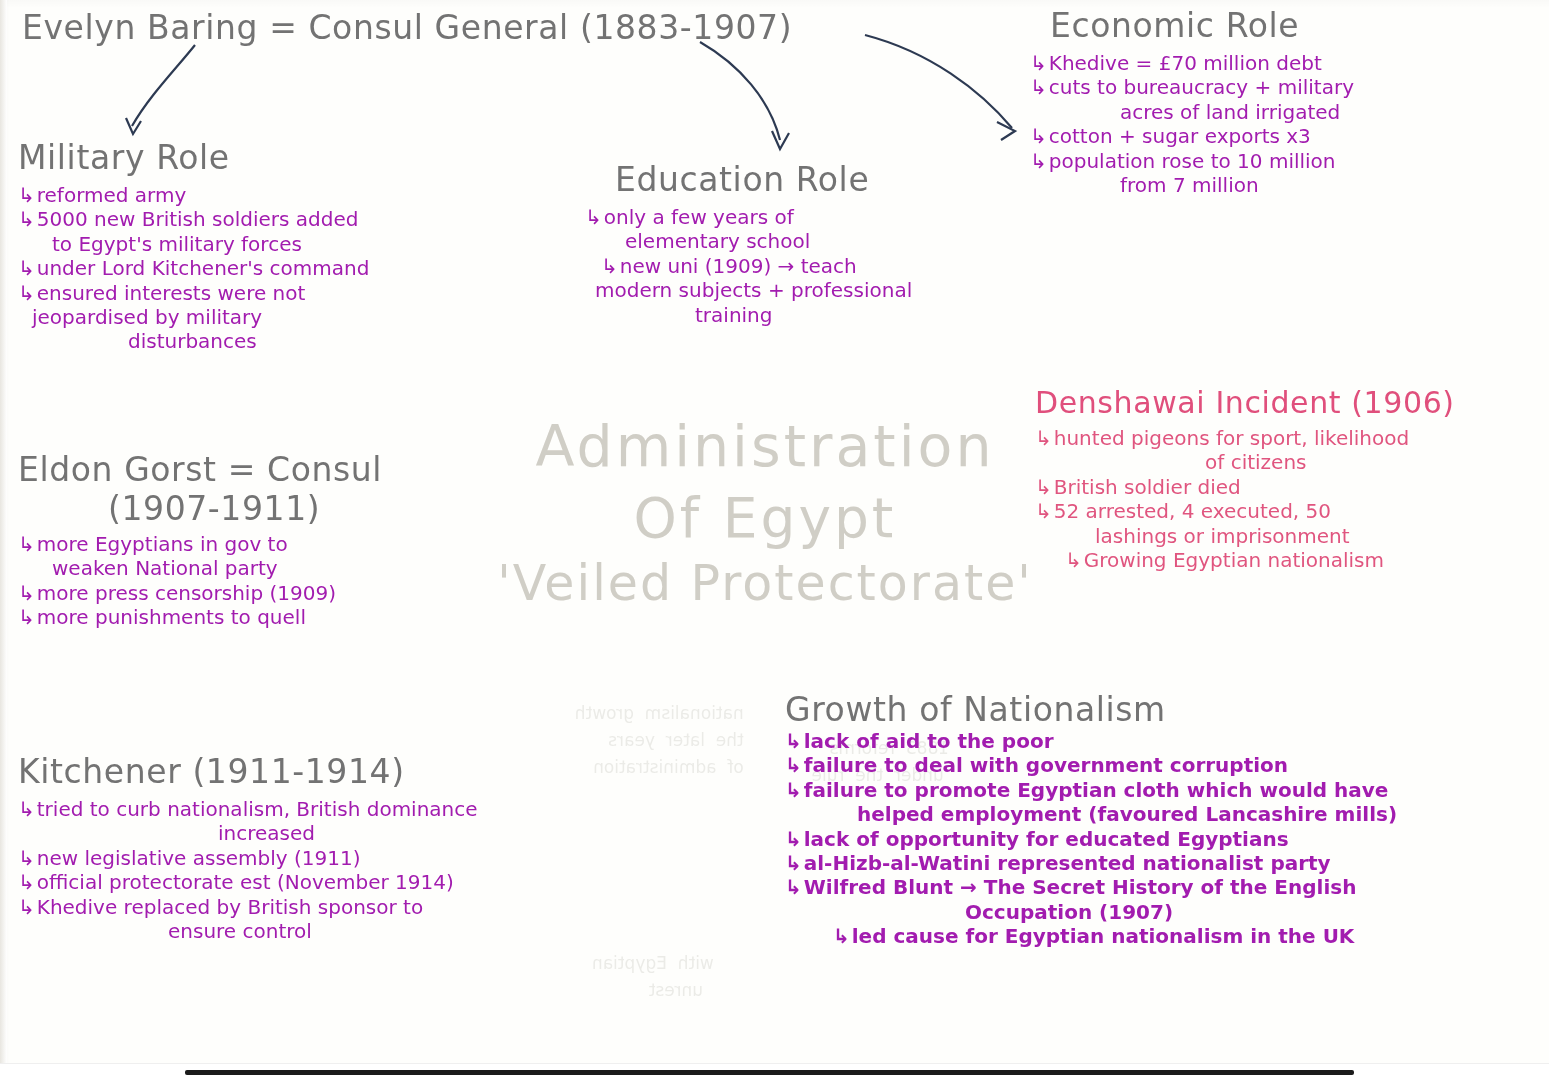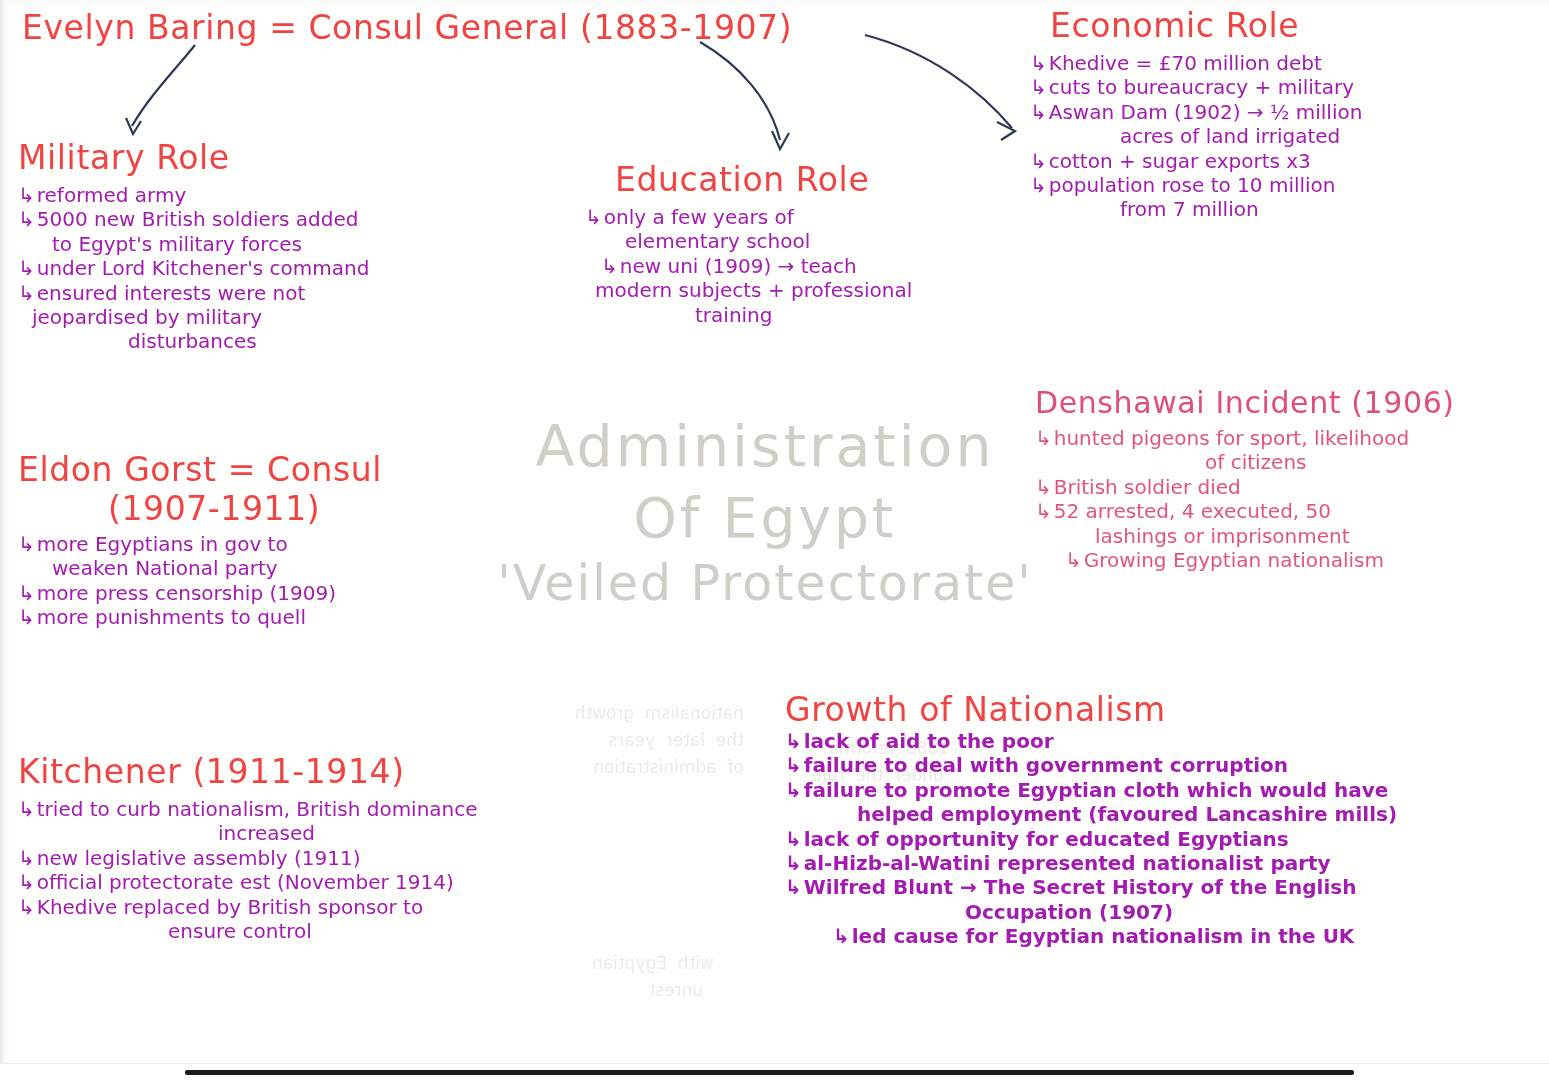--- a/index.html
+++ b/index.html
@@ -49,21 +49,21 @@
     background: #1b1b1b;
     border-radius: 2px;
   }
 
   .block {
     position: absolute;
   }
   .heading {
     font-size: 33px;
     letter-spacing: 0.6px;
-    color: #ef4444;
+    color: #737373;
     white-space: nowrap;
   }
   .heading.small {
     font-size: 33px;
   }
   .sub {
     font-size: 20px;
     line-height: 1.22;
     color: #a21caf;
   }
@@ -172,21 +172,20 @@
     <span class="ln indent" style="padding-left:10px;"><span>modern subjects + professional</span></span>
     <span class="ln indent" style="padding-left:110px;"><span>training</span></span>
   </div>
 </div>
 
 <div class="block" style="left:1030px; top:6px; width:510px;">
   <div class="heading" style="padding-left:20px;">Economic Role</div>
   <div class="sub" style="margin-top:6px;">
     <span class="ln"><span class="arrow">↳</span><span>Khedive = £70 million debt</span></span>
     <span class="ln"><span class="arrow">↳</span><span>cuts to bureaucracy + military</span></span>
-    <span class="ln"><span class="arrow">↳</span><span>Aswan Dam (1902) → ½ million</span></span>
     <span class="ln indent" style="padding-left:90px;"><span>acres of land irrigated</span></span>
     <span class="ln"><span class="arrow">↳</span><span>cotton + sugar exports x3</span></span>
     <span class="ln"><span class="arrow">↳</span><span>population rose to 10 million</span></span>
     <span class="ln indent" style="padding-left:90px;"><span>from 7 million</span></span>
   </div>
 </div>
 
 <div class="centre-title">
   <div class="l1">Administration</div>
   <div class="l2">Of  Egypt</div>

